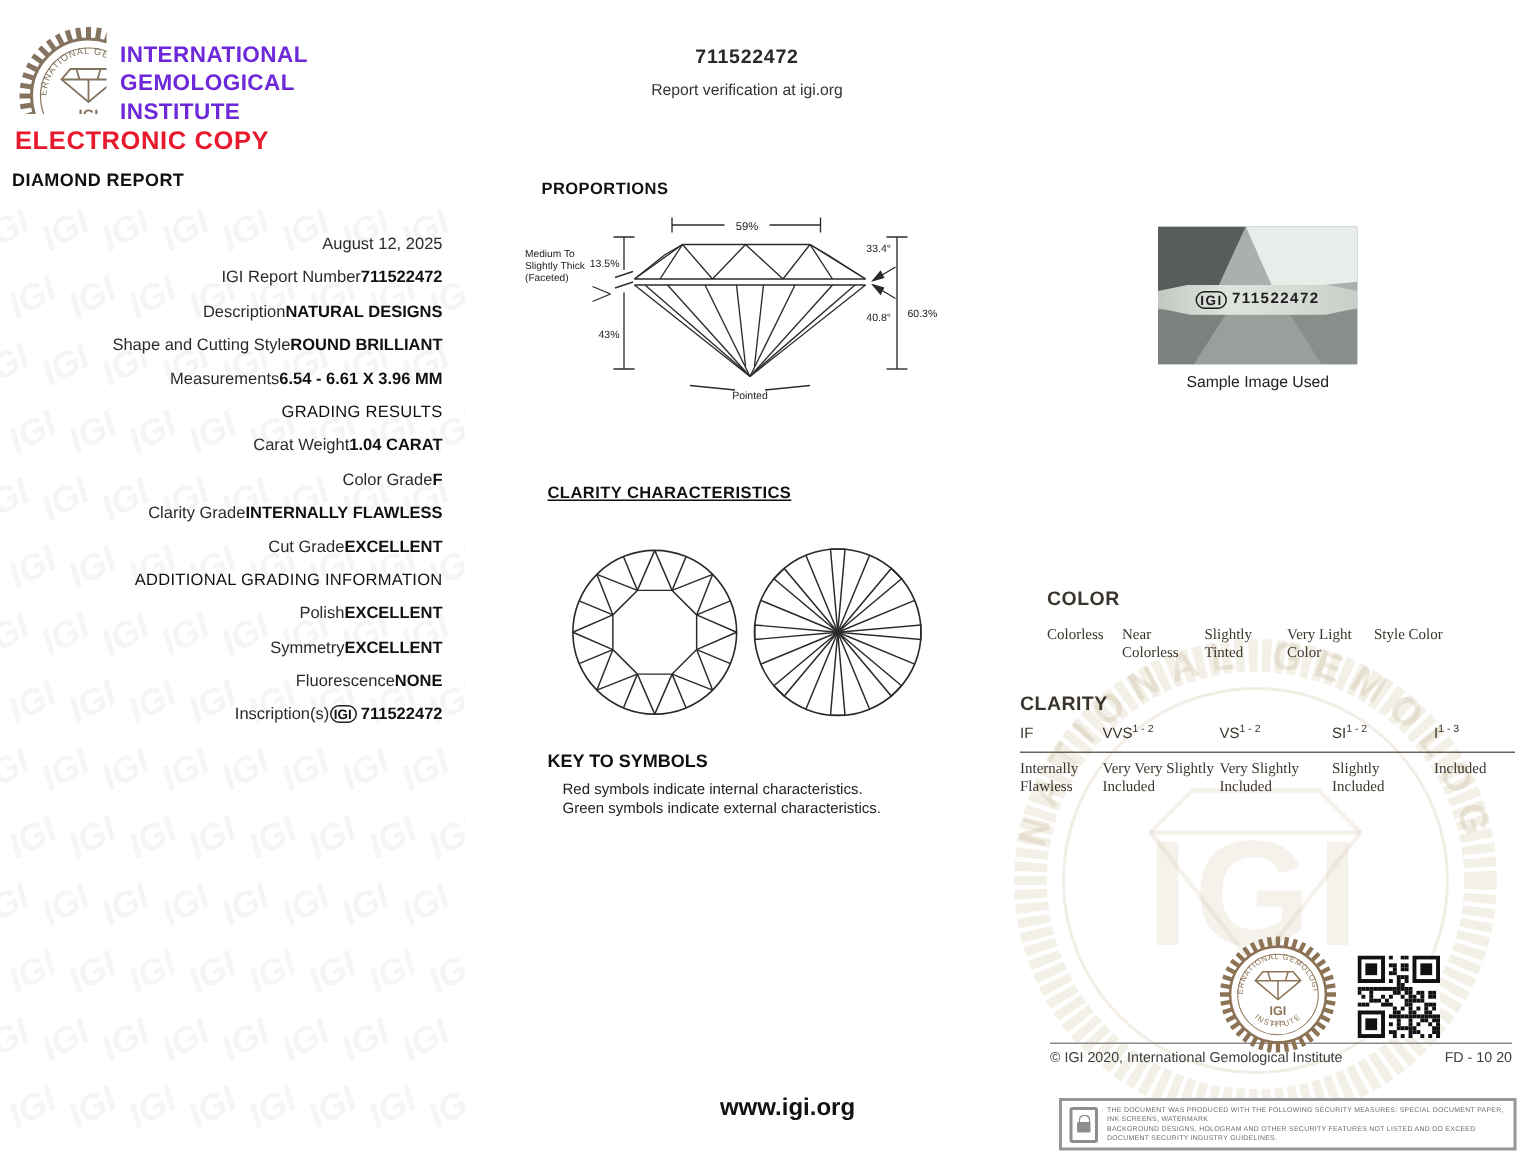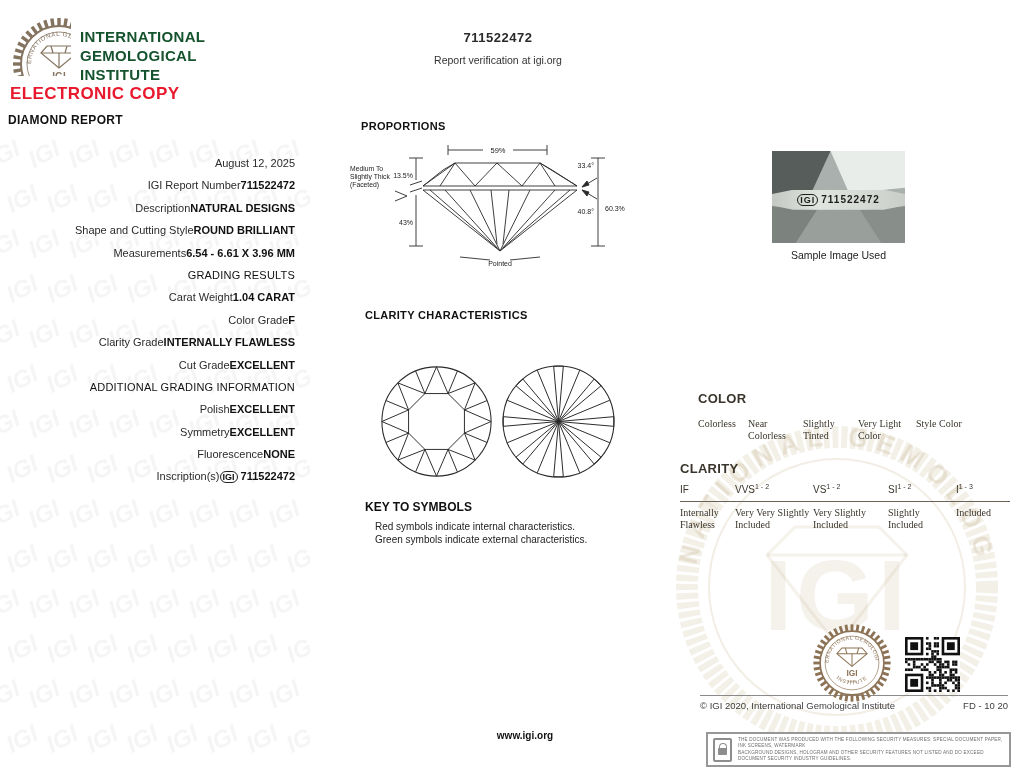--- a/index.html
+++ b/index.html
@@ -1,20 +1,20 @@
 <!DOCTYPE html>
 <html><head>
 <meta charset="utf-8">
 <style>
   html,body{margin:0;padding:0;background:#fff;}
   #cert{position:relative;width:1016px;height:774px;background:#fff;overflow:hidden;
         font-family:"Liberation Sans",sans-serif;color:#222;}
   .abs{position:absolute;}
   
-  #org-title{left:80px;top:27px;font-size:15px;font-weight:bold;color:#14532d;line-height:19px;letter-spacing:.3px;}
+  #org-title{left:80px;top:27px;font-size:15px;font-weight:bold;color:#6d28d9;line-height:19px;letter-spacing:.3px;}
   #electronic-copy{left:10px;top:84px;font-size:17px;font-weight:bold;color:#e8192c;letter-spacing:.4px;}
   #report-type{left:8px;top:113px;font-size:12px;font-weight:bold;color:#111;letter-spacing:.3px;}
   #topcenter{left:368px;top:30px;width:260px;text-align:center;}
   #top-report-number{font-size:13px;font-weight:bold;color:#2a2a2a;letter-spacing:.5px;}
   #top-verification{font-size:10.5px;color:#333;margin-top:9px;}
   
   #wm-left{left:0;top:140px;width:310px;height:618px;overflow:hidden;pointer-events:none;}
   #wm-left span{position:absolute;font-weight:bold;font-style:italic;font-size:24px;color:rgba(80,80,80,.06);transform:rotate(-28deg);}
   #left-rows{left:8px;top:157px;width:287px;z-index:2;}
   .lrow{display:flex;justify-content:flex-end;align-items:baseline;height:22.4px;font-size:11px;color:#2b2b2b;}
@@ -33,41 +33,41 @@
   #si-bl{background:#7c837f;clip-path:polygon(0 60%,34% 64%,18% 100%,0 100%);}
   #si-bc{background:#99a09b;clip-path:polygon(18% 100%,34% 64%,66% 64%,82% 100%);}
   #si-br{background:#888e8a;clip-path:polygon(66% 64%,100% 60%,100% 100%,82% 100%);}
   #si-band{position:absolute;left:0;top:42%;width:100%;height:22%;
      background:linear-gradient(90deg,#c3c8c3,#e0e4df 35%,#d6dad5 70%,#c9cec9);
      clip-path:polygon(0 22%,16% 0,84% 0,100% 22%,100% 78%,84% 100%,16% 100%,0 78%);
      display:flex;align-items:center;justify-content:center;font-size:10px;font-weight:bold;color:#1d1d1d;letter-spacing:1px;}
   #si-band .insc-glyph{border-color:#1d1d1d;}
   #sample-caption{left:772px;top:249px;width:133px;text-align:center;font-size:10.5px;color:#222;}
   
-  #cc-title{left:365px;top:309px;font-size:11px;font-weight:bold;color:#111;letter-spacing:.3px;}
+  #cc-title{left:365px;top:323px;font-size:11px;font-weight:bold;color:#111;letter-spacing:.3px;text-decoration:underline;}
   #key-title{left:365px;top:500px;font-size:12px;font-weight:bold;color:#111;}
   #key-lines{left:375px;top:521px;font-size:10px;color:#222;line-height:12.5px;}
   
   #color-block{left:680px;top:391px;width:330px;z-index:2;margin-left:18px;}
   #clarity-block{left:680px;top:461px;width:330px;z-index:2;}
   .scale-title{font-size:13px;font-weight:bold;color:#3a352c;letter-spacing:.3px;margin-bottom:7px;}
   .scale-heads{display:grid;font-size:10px;color:#3a352c;padding-bottom:6px;border-bottom:1px solid #6a6257;}
   .scale-descs{display:grid;font-size:10px;color:#3a352c;padding-top:5px;line-height:11.5px;font-family:Liberation Serif, serif;}
   #color-block .scale-heads,#color-block .scale-descs{grid-template-columns:50px 55px 55px 58px 55px 57px;}
   #clarity-block .scale-heads,#clarity-block .scale-descs{grid-template-columns:55px 78px 75px 68px 54px;}
   .scale-heads sup{font-size:7px;}
   
   #wm-big{left:655px;top:405px;z-index:0;pointer-events:none;}
   
   #footer-rule{left:700px;top:695px;width:308px;border-top:1px solid #8a8a8a;}
   #gold-seal{left:810px;top:621px;}
   #qr{left:905px;top:637px;}
   #copyright-row{left:700px;top:700px;width:308px;display:flex;justify-content:space-between;font-size:9.5px;color:#3d3d3d;}
   
-  #website{left:425px;top:730px;width:200px;text-align:center;font-size:10px;font-weight:bold;color:#111;}
+  #website{left:425px;top:730px;width:200px;text-align:center;font-size:16px;font-weight:bold;color:#111;}
   #security-box{left:706px;top:732px;width:301px;height:31px;border:2px solid #979797;display:flex;align-items:center;background:#fff;}
   #sec-icon{width:15px;height:20px;border:2px solid #8d8d8d;border-radius:2px;margin:0 6px 0 5px;position:relative;flex:none;}
   #sec-icon:before{content:"";position:absolute;left:3.5px;top:3px;width:6px;height:5px;border:1.5px solid #8d8d8d;border-bottom:none;border-radius:4px 4px 0 0;}
   #sec-icon:after{content:"";position:absolute;left:2.5px;top:8px;width:9px;height:7px;background:#8d8d8d;border-radius:1px;}
   #sec-text{font-size:4.6px;color:#6d6d6d;line-height:6.5px;letter-spacing:.2px;}
 </style>
 </head>
 <body>
 
 <div id="cert">

